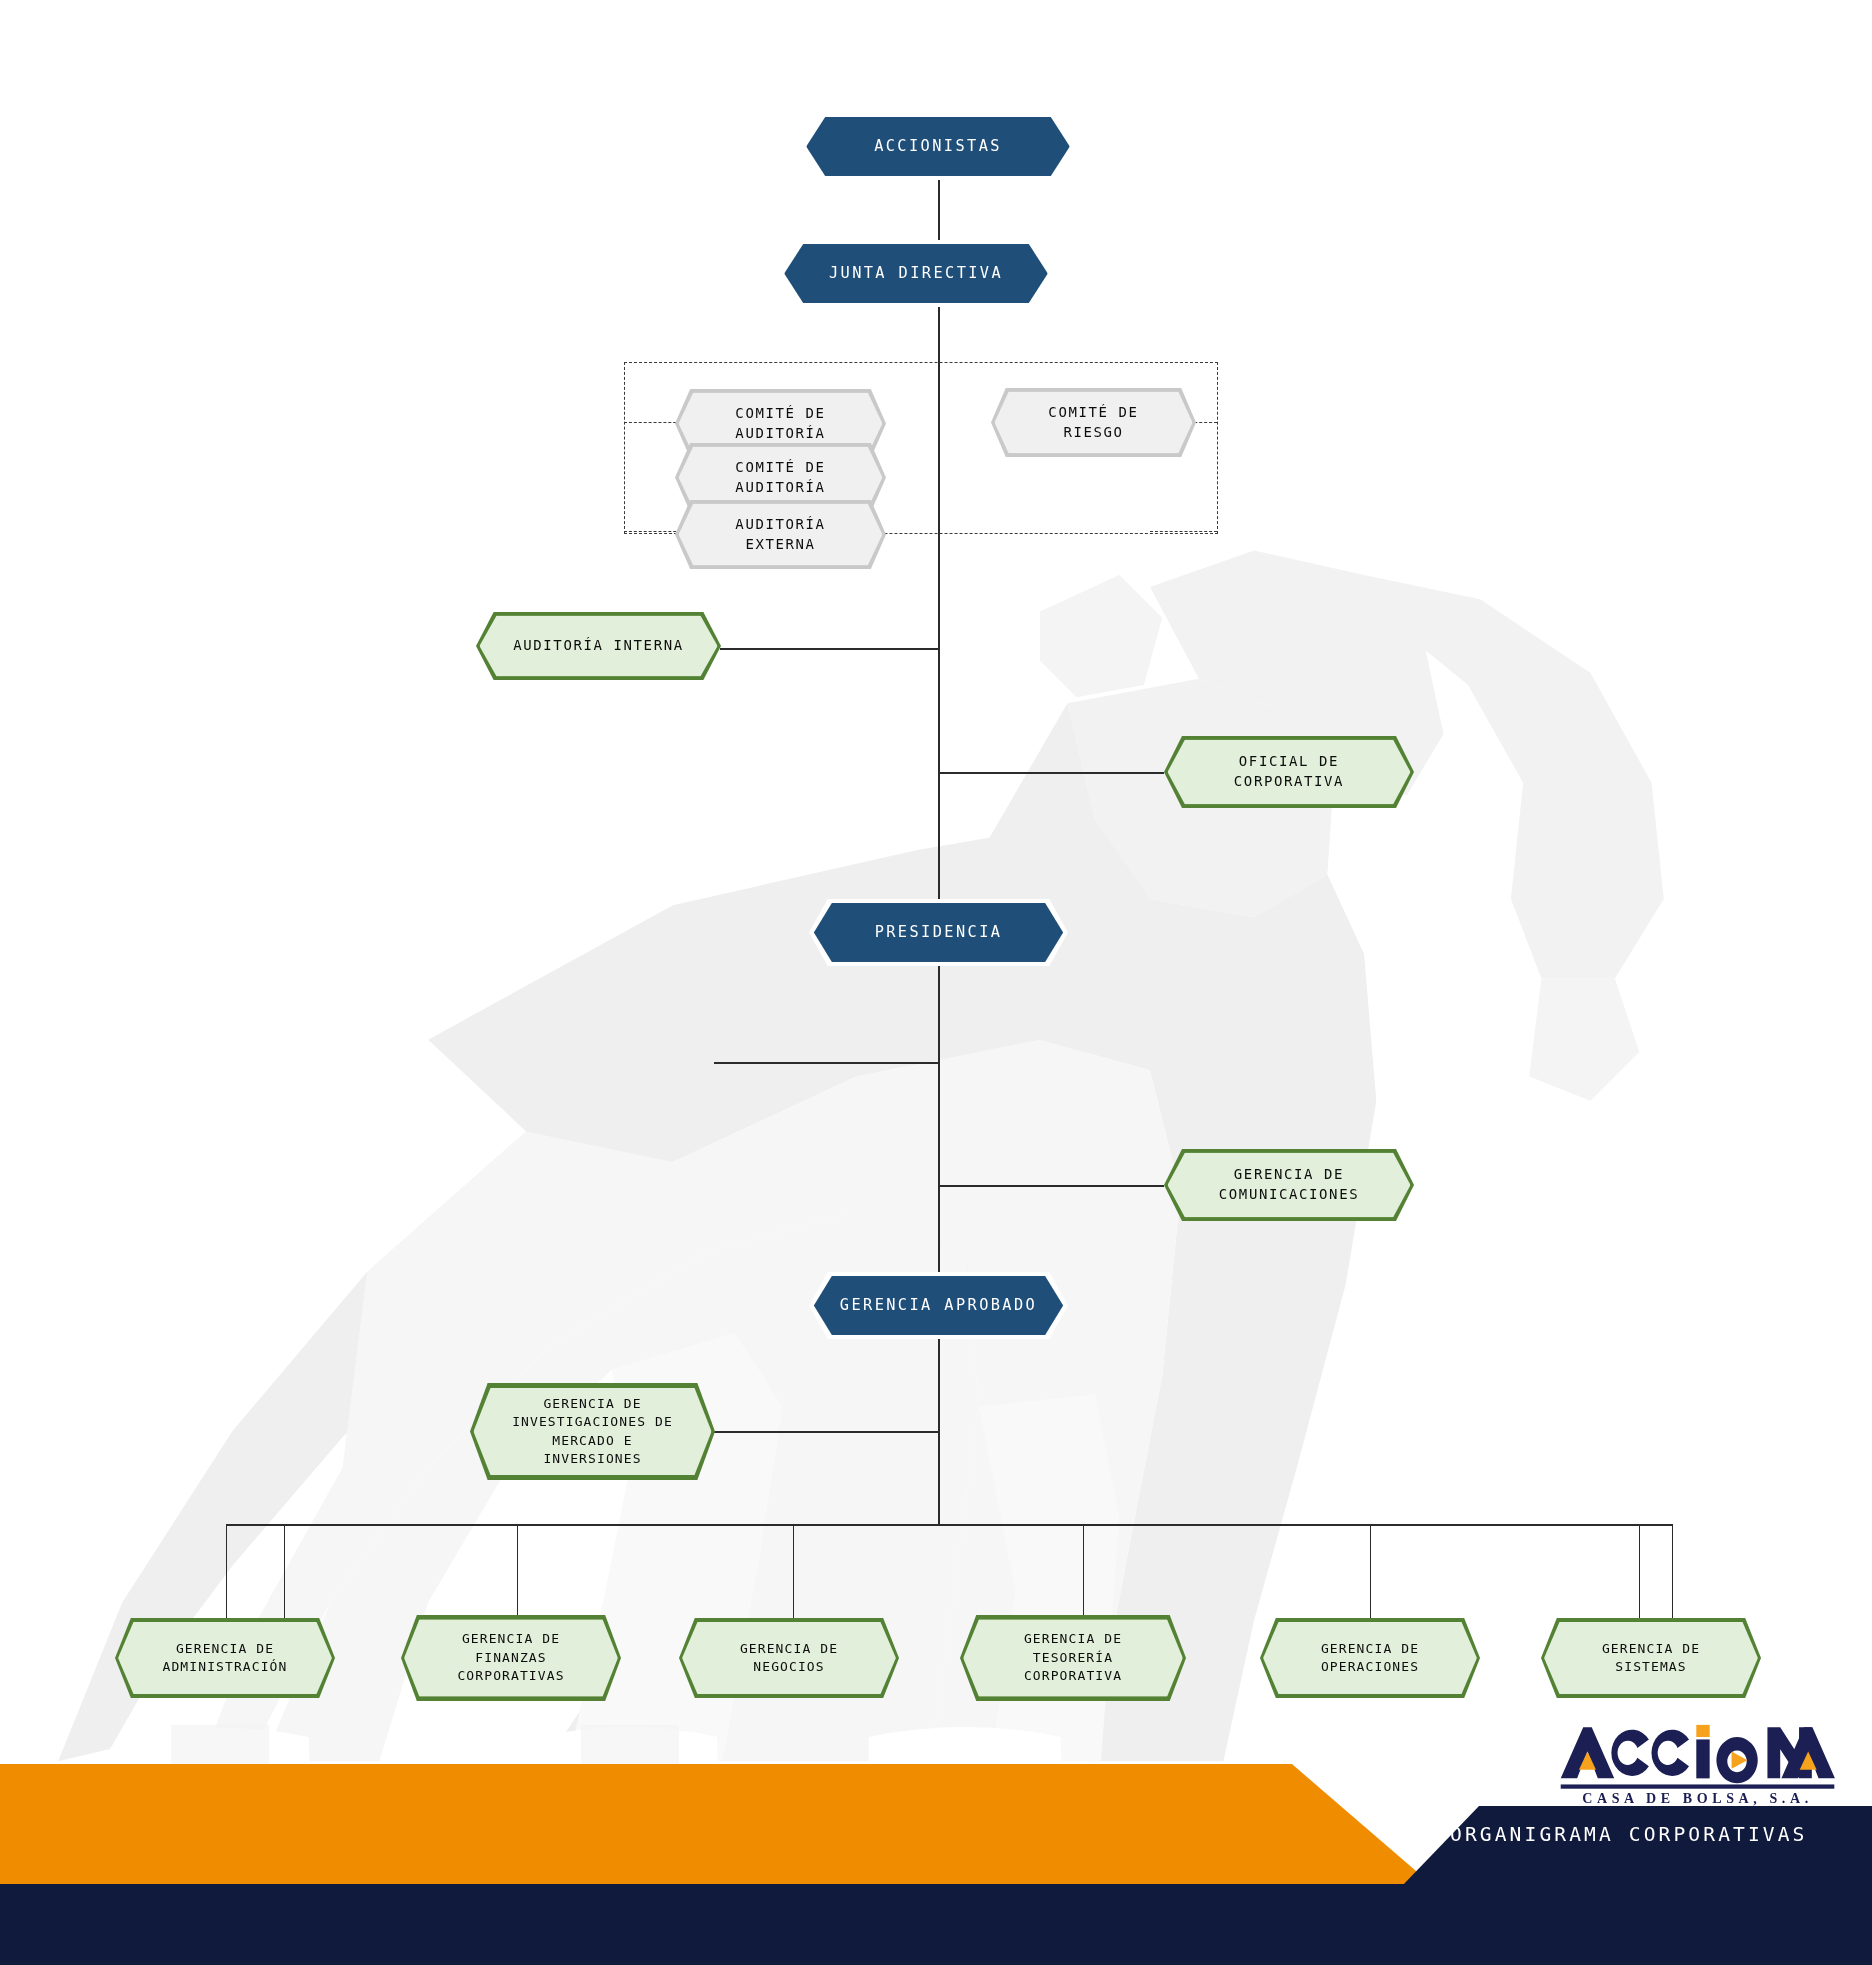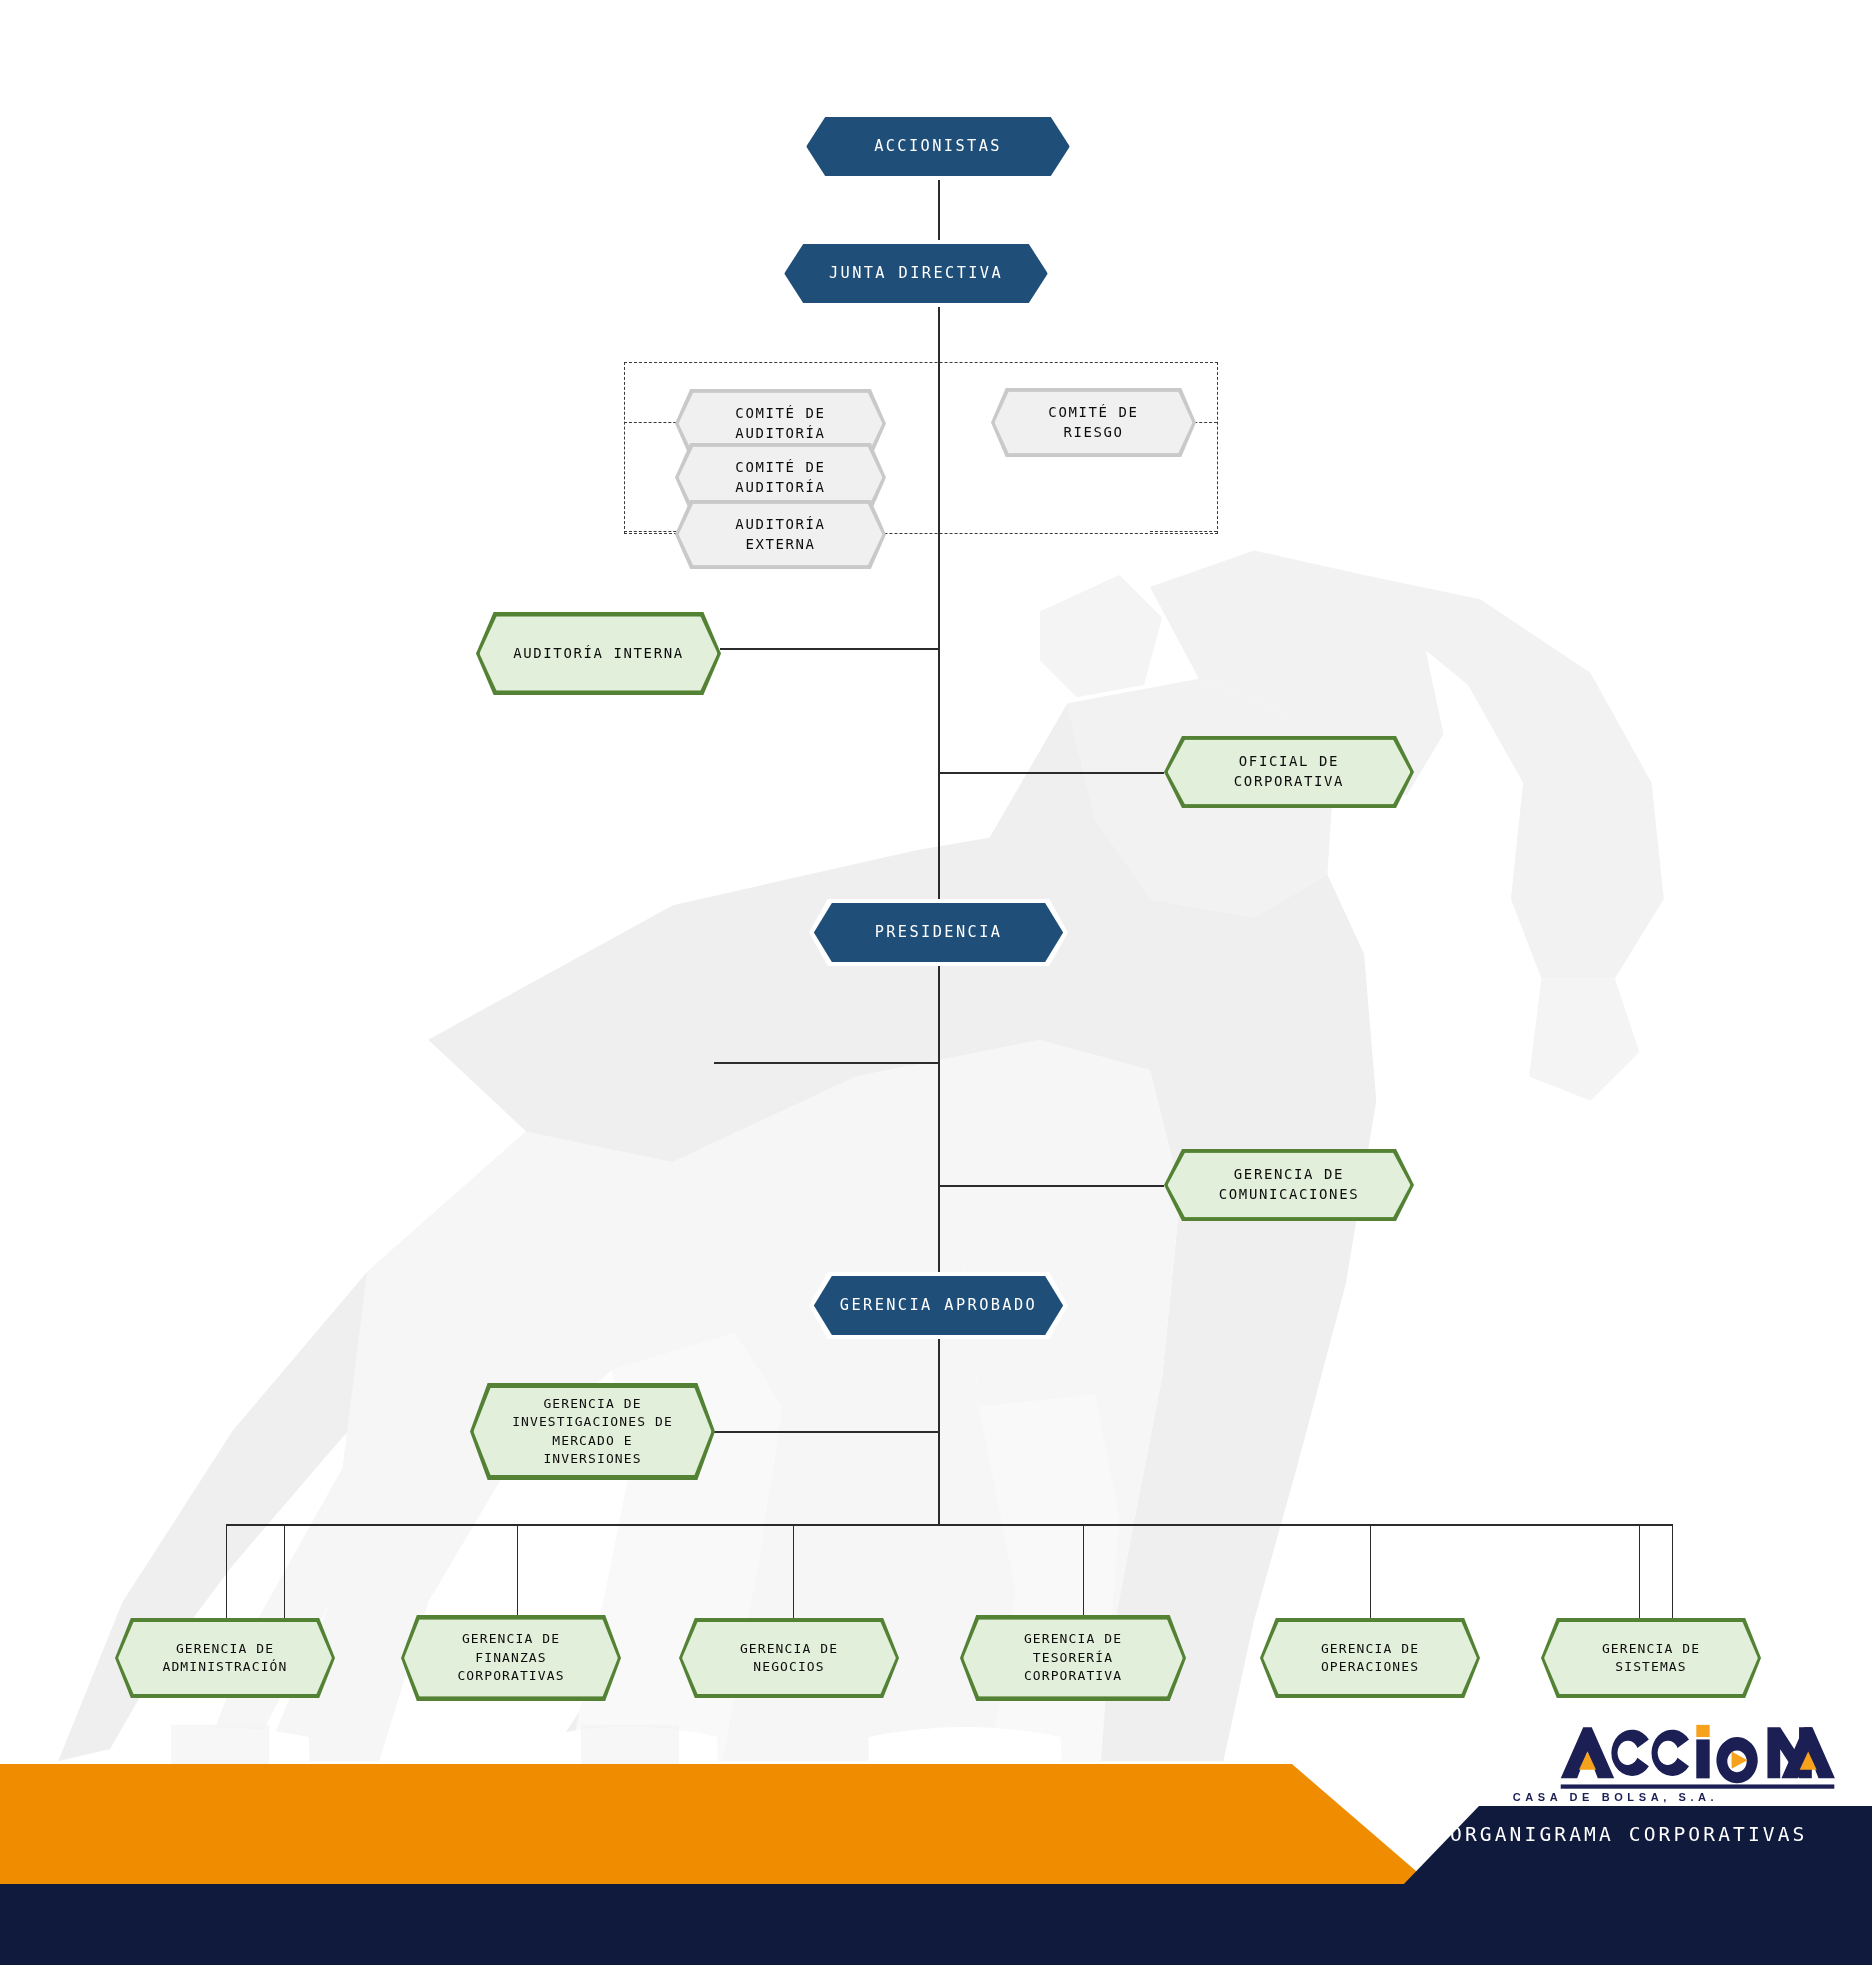--- a/index.html
+++ b/index.html
@@ -101,24 +101,24 @@
   }
   #orgtitle{
     position:absolute;left:1450px;top:1823px;
     color:#ffffff;font-size:19.6px;letter-spacing:3.1px;
     white-space:nowrap;
   }
 
   
   #logo{position:absolute;left:1557px;top:1720px;width:278px;height:76px;}
   #logo-sub{
-    position:absolute;left:1484px;top:1791px;width:263px;
+    position:absolute;left:1566px;top:1791px;width:263px;
     text-align:center;color:#1b1f54;
-    font-family:Liberation Sans, sans-serif;
-    font-size:11px;letter-spacing:4.6px;font-weight:bold;
+    font-family:Liberation Serif, serif;
+    font-size:14px;letter-spacing:4.6px;font-weight:bold;
   }
 </style>
 </head>
 <body>
 
 <div id="stage">
 
   <svg id="watermark" viewBox="0 0 3062 3213" preserveAspectRatio="none">
     <g fill="#f2f2f2">
       <polygon points="1880,960 2050,900 2230,940 2330,1060 2360,1200 2300,1300 2180,1280 2090,1160 1960,1110"></polygon>
@@ -216,21 +216,21 @@
   </div>
 
   <div class="node gray" style="left:991px;top:388px;width:205px;height:69px;">
     <span class="hex-outer"></span>
     <span class="hex-inner"></span>
     <span class="lbl">COMITÉ DE
 RIESGO</span>
   </div>
 
 
-  <div class="node green" style="left:476px;top:612px;width:245px;height:83px;">
+  <div class="node green" style="left:476px;top:612px;width:245px;height:68px;">
     <span class="hex-outer"></span>
     <span class="hex-inner"></span>
     <span class="lbl">AUDITORÍA INTERNA</span>
   </div>
 
   <div class="node green" style="left:1164px;top:736px;width:250px;height:72px;">
     <span class="hex-outer"></span>
     <span class="hex-inner"></span>
     <span class="lbl">OFICIAL DE
 CORPORATIVA</span>

